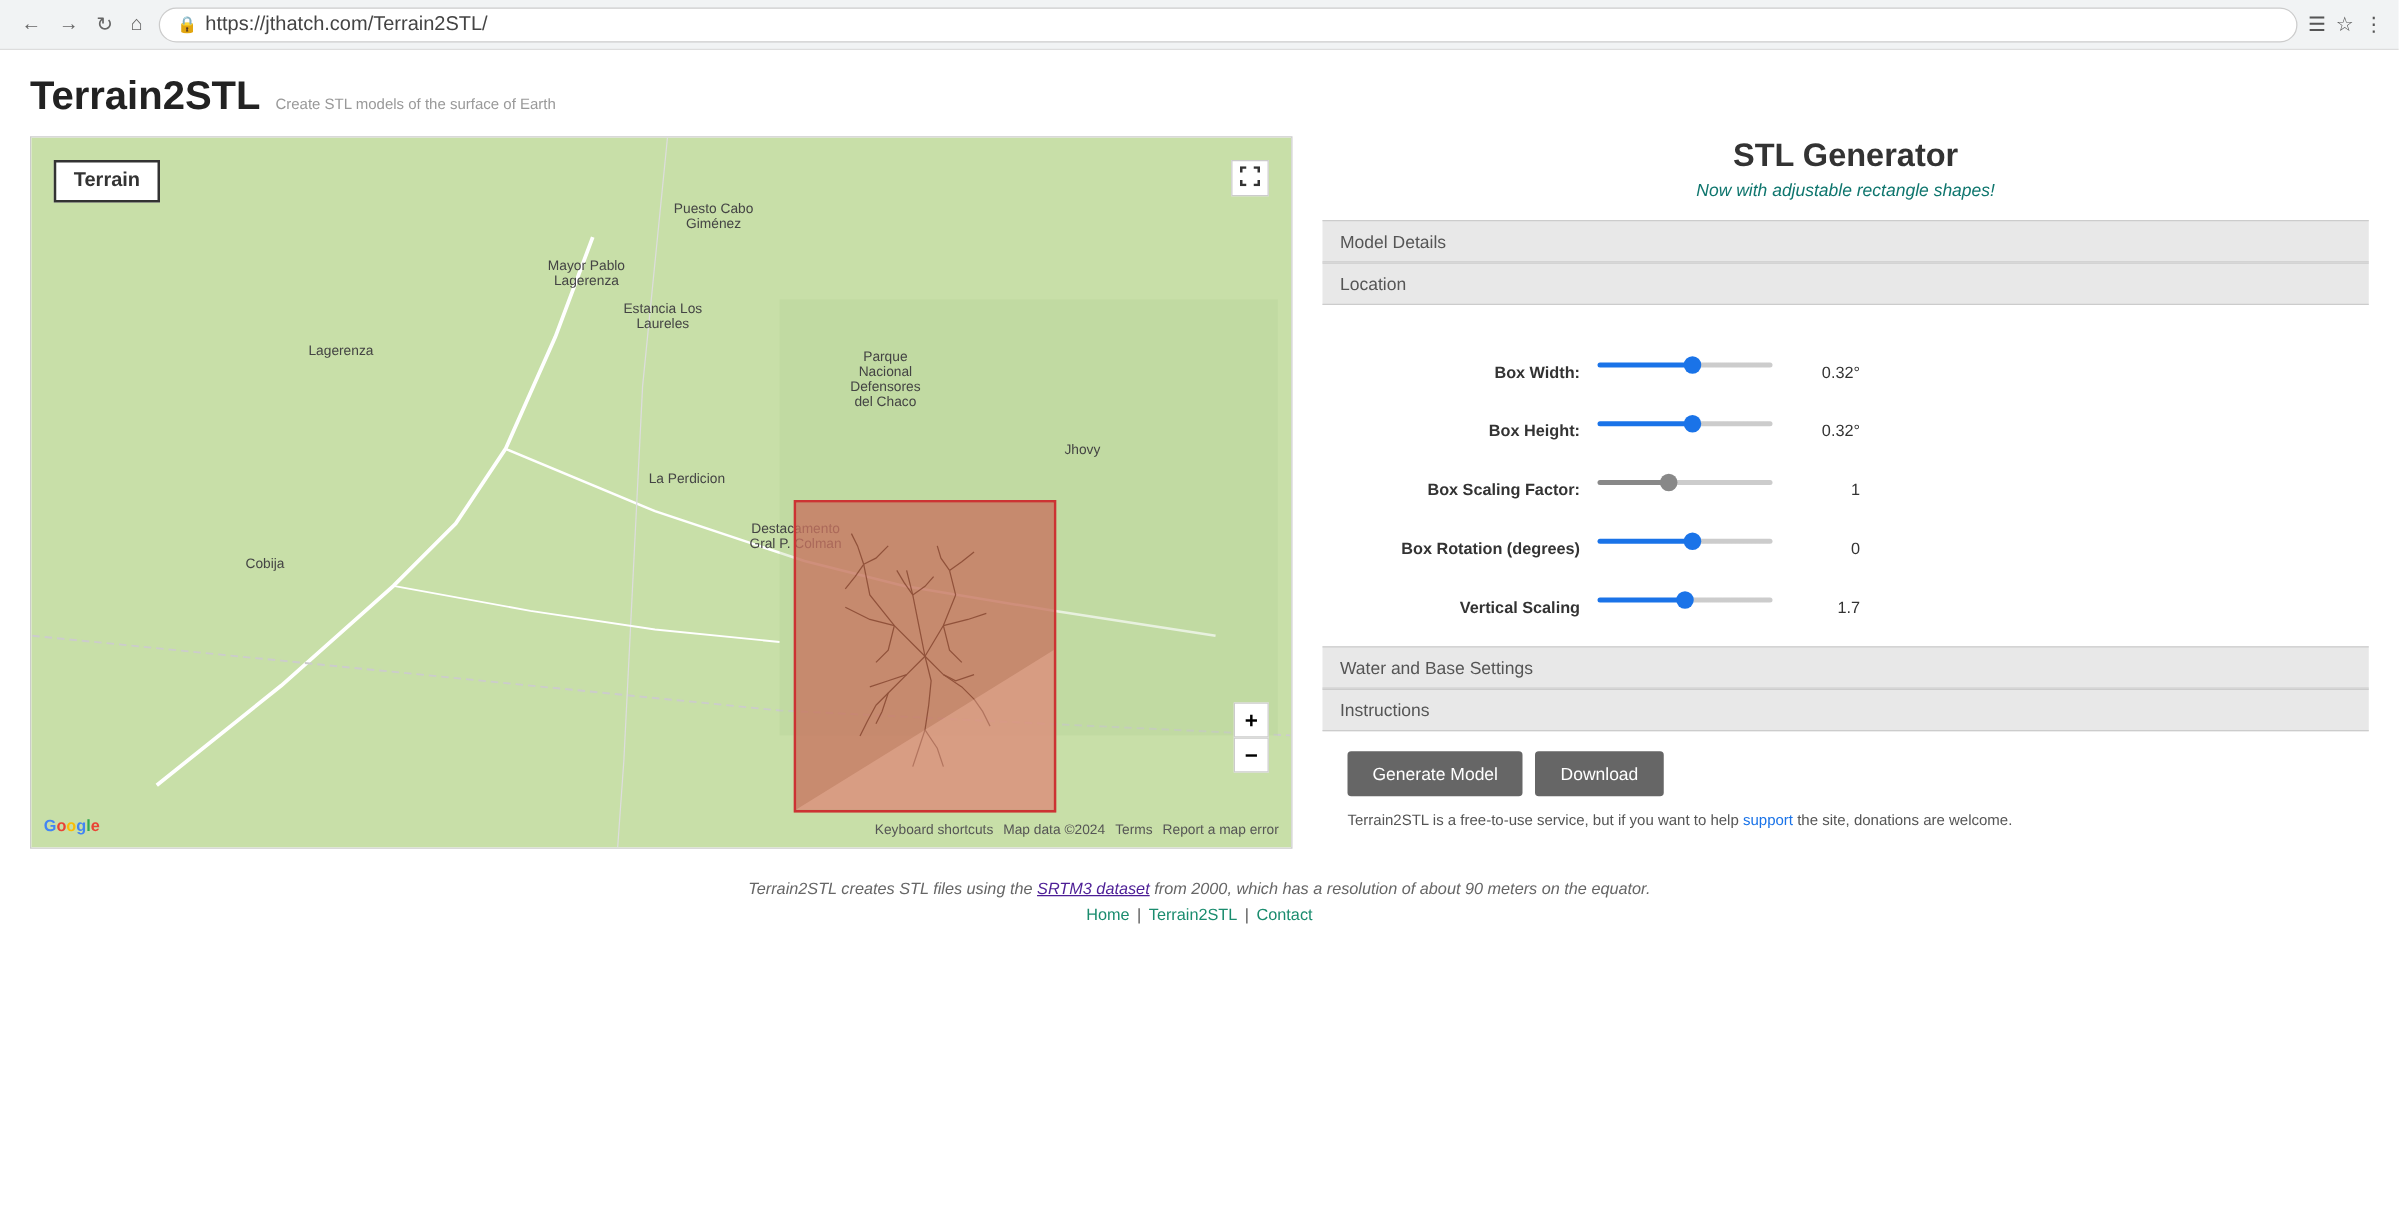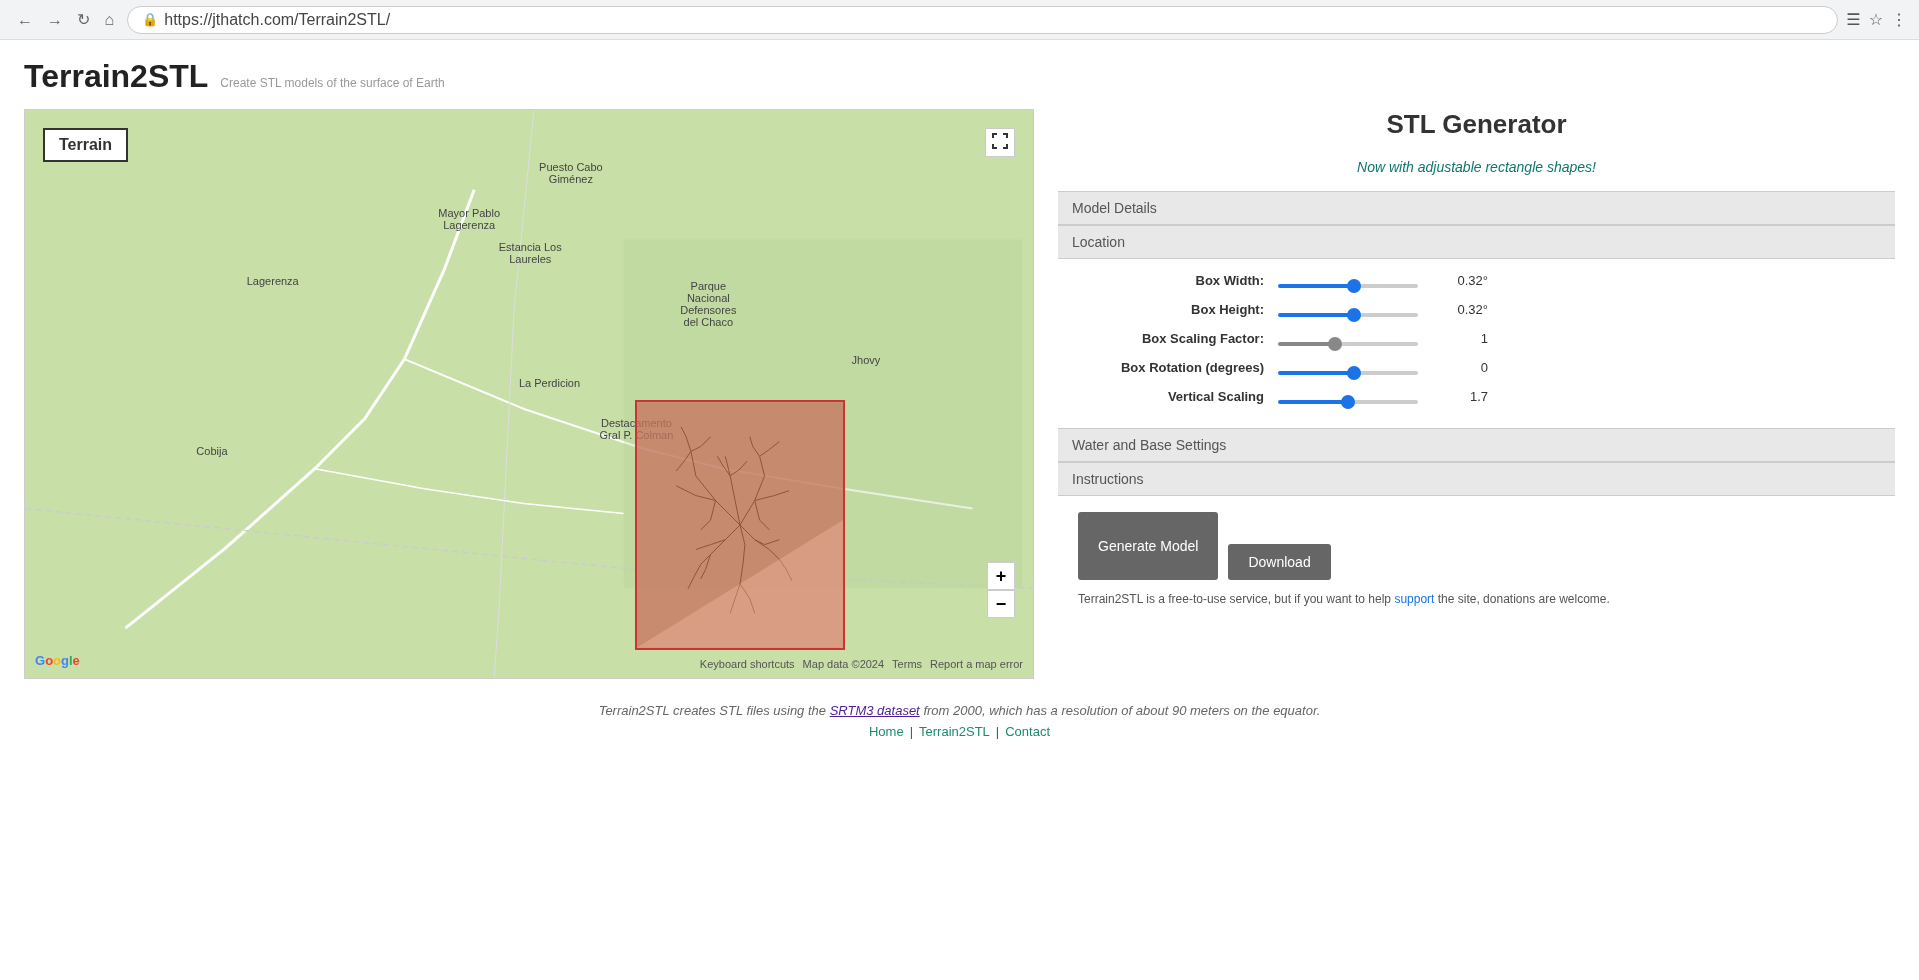--- a/index.html
+++ b/index.html
@@ -83,47 +83,47 @@
       position: absolute; bottom: 10px; left: 10px; z-index: 10;
       font-size: 12px; color: #666;
     }
     .map-attribution {
       position: absolute; bottom: 8px; right: 10px; z-index: 10;
       font-size: 11px; color: #555; display: flex; gap: 8px;
     }
 
     
     .right-panel { flex: 1; min-width: 480px; }
-    .panel-title { font-size: 26px; font-weight: bold; color: #333; text-align: center; margin-bottom: 19px; }
+    .panel-title { font-size: 26px; font-weight: bold; color: #333; text-align: center; margin-bottom: 4px; }
     .panel-subtitle { font-style: italic; color: #0f766e; text-align: center; margin-bottom: 16px; font-size: 14px; }
 
     
     .section-header {
       background: #e8e8e8; padding: 8px 14px; font-size: 14px; color: #555;
       border-top: 1px solid #ccc; border-bottom: 1px solid #ccc; cursor: pointer;
     }
 
     
     .model-details { padding: 14px 20px 10px 20px; background: #fff; }
 
     .param-row {
-      display: flex; align-items: flex-end; margin-bottom: 14px;
+      display: flex; align-items: flex-start; margin-bottom: 14px; margin-top: 32px;
     }
     .param-label { width: 200px; text-align: right; font-weight: bold; font-size: 13px; padding-right: 14px; }
     .param-value { width: 50px; text-align: right; font-size: 13px; color: #333; }
 
     
     .buttons-row { display: flex; gap: 10px; margin: 16px 0 10px 0; padding: 0 20px; }
     .btn-generate {
       background: #666; color: #fff; border: none; padding: 10px 20px;
       font-size: 14px; cursor: pointer; border-radius: 3px;
     }
     .btn-download {
       background: #666; color: #fff; border: none; padding: 10px 20px;
-      font-size: 14px; cursor: pointer; border-radius: 3px; margin-top: 32px;
+      font-size: 14px; cursor: pointer; border-radius: 3px;
     }
     .support-text { font-size: 12px; color: #555; padding: 0 20px; line-height: 1.5; }
     .support-link { color: #1a73e8; text-decoration: none; }
 
     
     .footer { text-align: center; margin-top: 24px; font-size: 13px; color: #555; }
     .footer-links { display: flex; justify-content: center; gap: 0; color: #1a8c6e; margin-top: 6px; }
     .footer-link { color: #1a8c6e; text-decoration: none; }
     .footer-sep { color: #555; padding: 0 6px; }
     .footer-text { font-style: italic; color: #666; }

